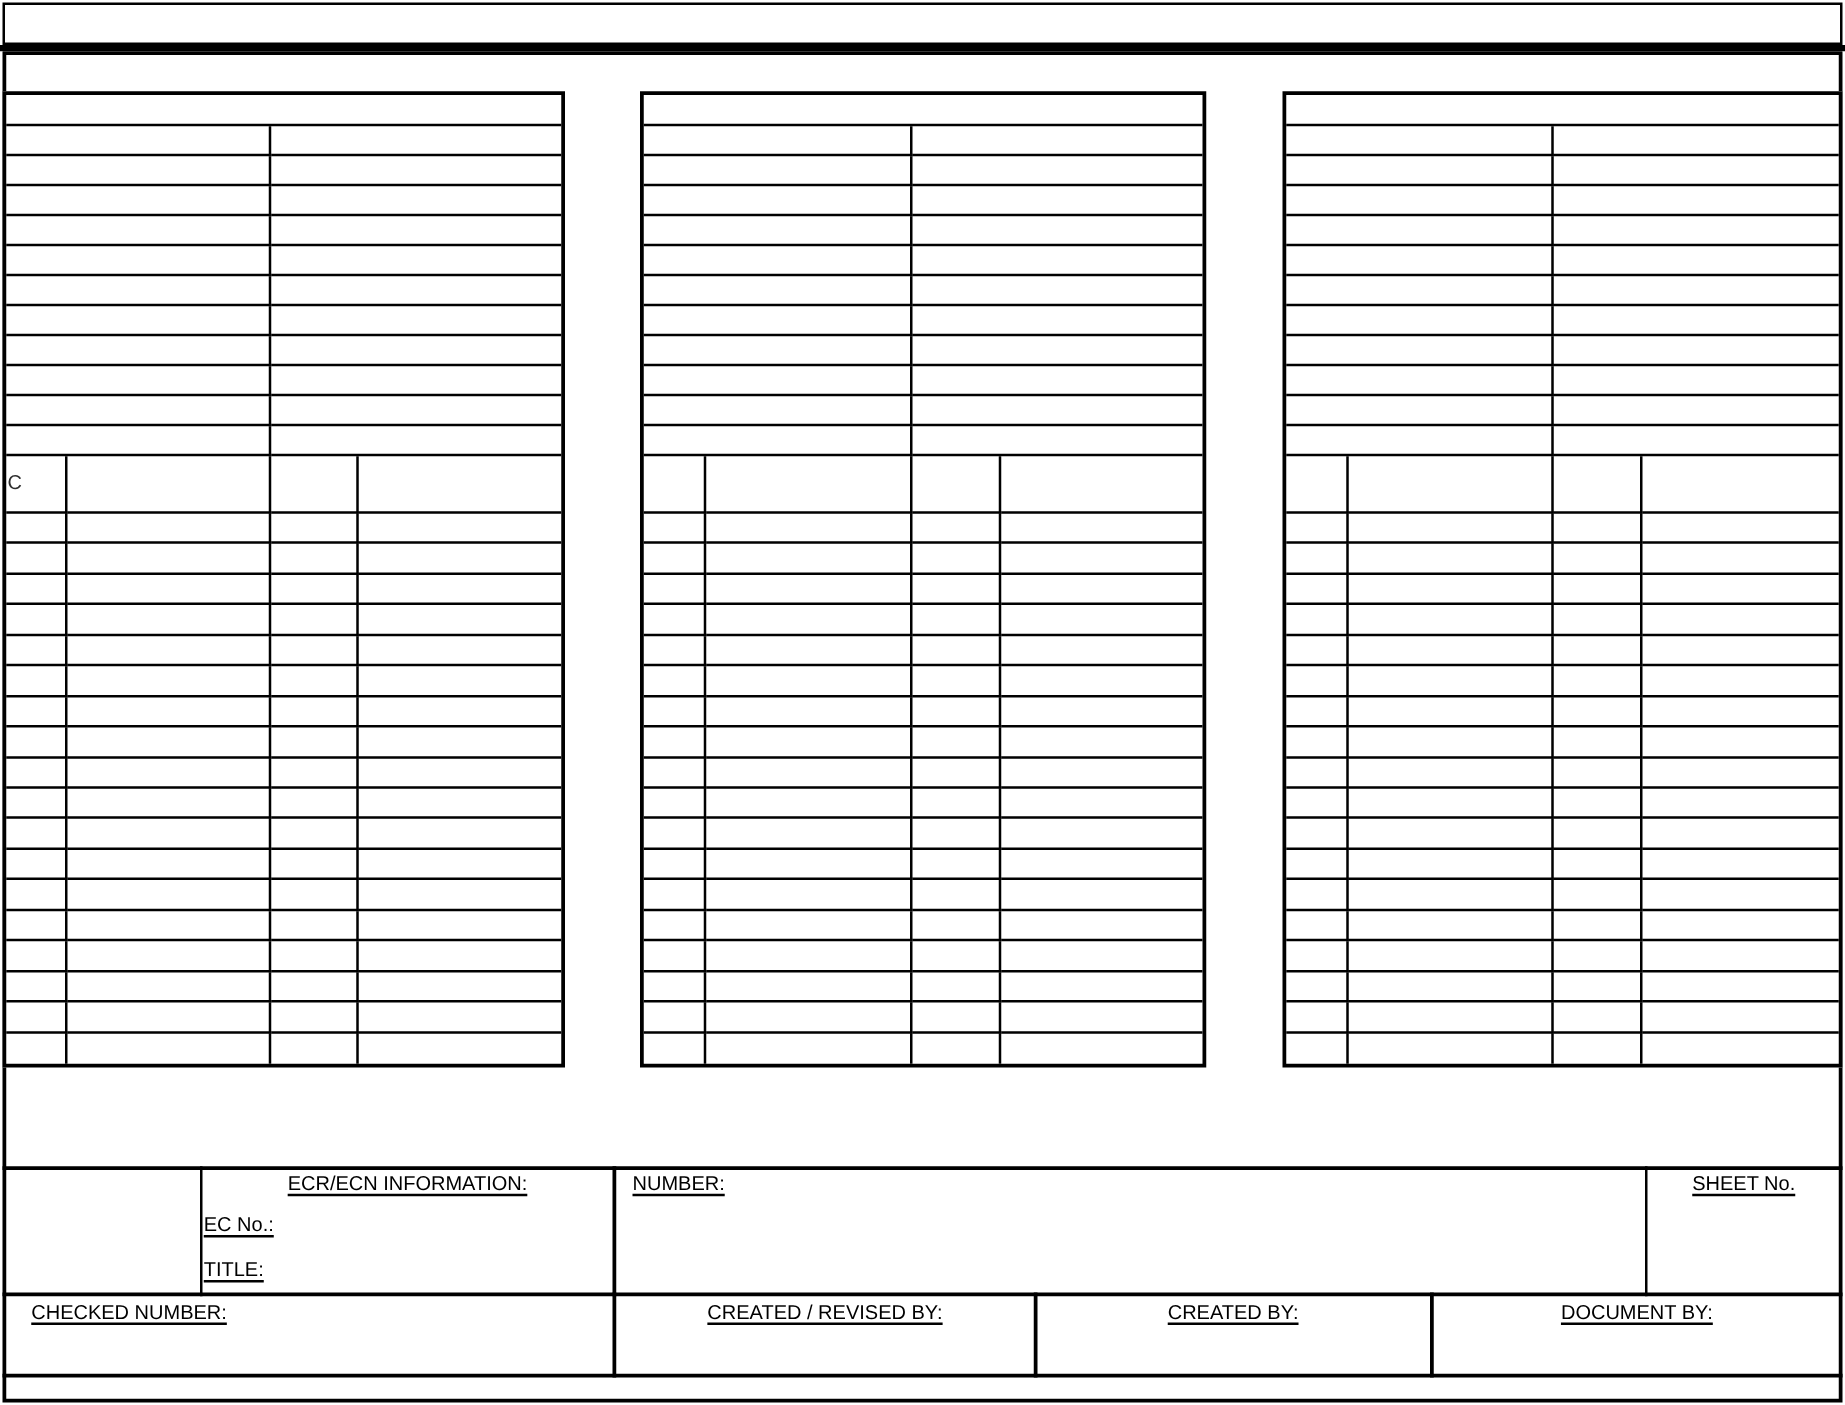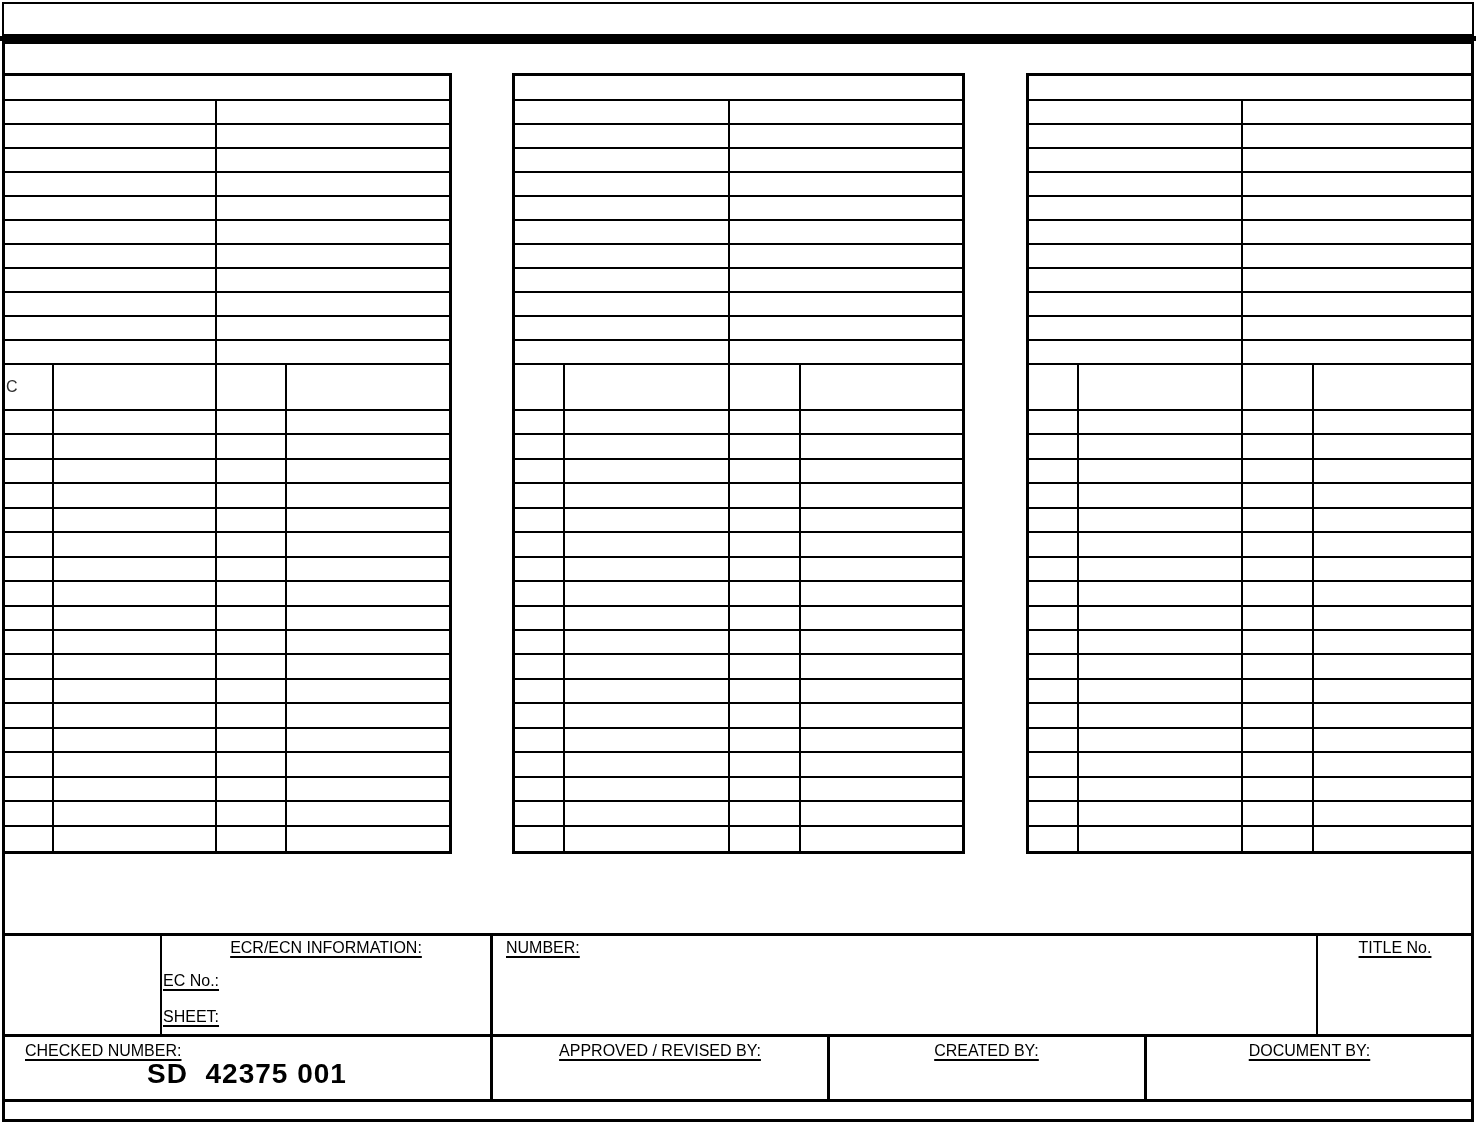--- a/index.html
+++ b/index.html
@@ -364,22 +364,21 @@
   <div class="hl" style="top:1099px"></div>
   <div class="vl" style="left:160px;top:933px;height:104px;width:2px"></div>
   <div class="vl" style="left:490px;top:933px;height:104px"></div>
   <div class="vl" style="left:1316px;top:933px;height:104px;width:2px"></div>
   <div class="vl" style="left:490px;top:1034px;height:68px"></div>
   <div class="vl" style="left:827px;top:1034px;height:68px"></div>
   <div class="vl" style="left:1144px;top:1034px;height:68px"></div>
 
   <div class="lbl center lbl-ecr">ECR/ECN INFORMATION:</div>
   <div class="lbl lbl-ecno">EC No.:</div>
-  <div class="lbl lbl-date">SHEET:</div>
+  <div class="lbl lbl-date">TITLE:</div>
   <div class="lbl lbl-title">NUMBER:</div>
-  <div class="lbl center lbl-sheet">TITLE No.</div>
+  <div class="lbl center lbl-sheet">SHEET No.</div>
   <div class="lbl lbl-docnum">CHECKED NUMBER:</div>
-  <div class="docnum-value">SD  42375 001</div>
-  <div class="lbl center lbl-created">APPROVED / REVISED BY:</div>
+  <div class="lbl center lbl-created">CREATED / REVISED BY:</div>
   <div class="lbl center lbl-checked">CREATED BY:</div>
   <div class="lbl center lbl-approved">DOCUMENT BY:</div>
 
 </div>
 
 </body></html>

